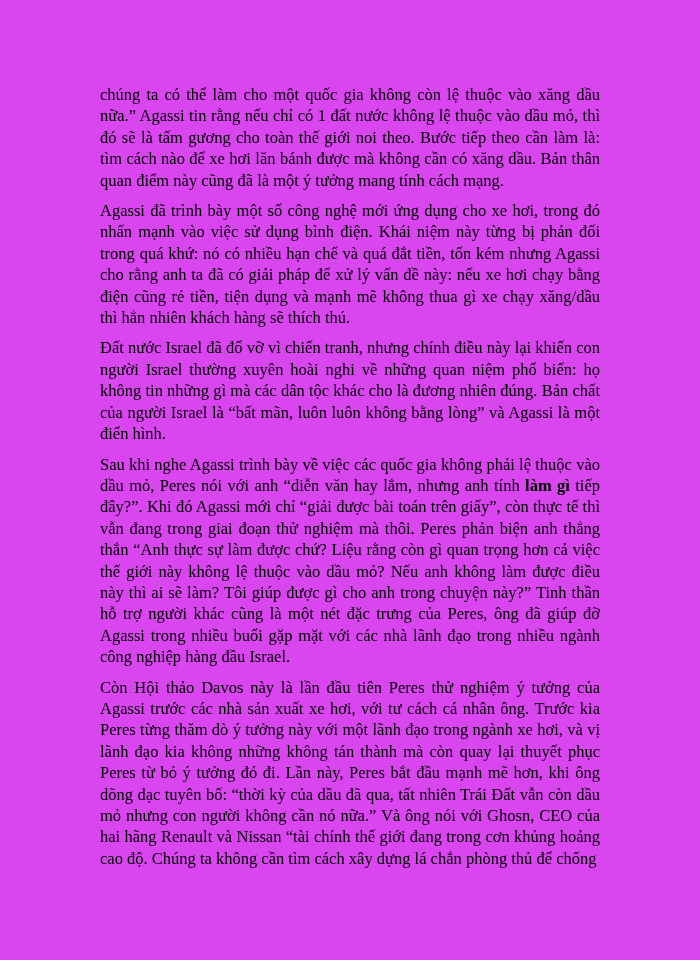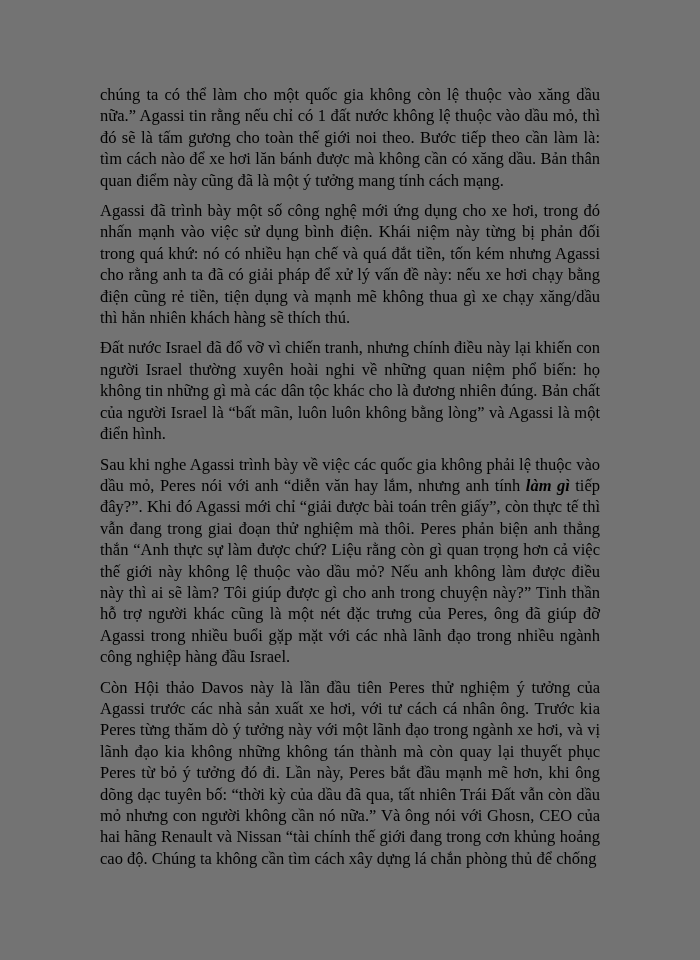--- a/index.html
+++ b/index.html
@@ -10,33 +10,32 @@
   body {
     width: 700px;
     height: 960px;
     overflow: hidden;
   }
   .page {
     box-sizing: border-box;
     width: 700px;
     height: 960px;
     padding: 84px 100px 0 100px;
-    background: #737373;
+    background: #d946ef;
     color: #000000;
     font-family: "Liberation Serif", "DejaVu Serif", serif;
     font-size: 16.5px;
     line-height: 21.4px;
     text-align: justify;
   }
   .para {
     margin: 0 0 9px 0;
   }
   .bi {
     font-weight: bold;
-    font-style: italic;
   }
 </style>
 </head>
 <body>
 
 <div class="page">
   <p class="para">chúng ta có thể làm cho một quốc gia không còn lệ thuộc vào xăng dầu nữa.” Agassi tin rằng nếu chỉ có 1 đất nước không lệ thuộc vào dầu mỏ, thì đó sẽ là tấm gương cho toàn thế giới noi theo. Bước tiếp theo cần làm là: tìm cách nào để xe hơi lăn bánh được mà không cần có xăng dầu. Bản thân quan điểm này cũng đã là một ý tưởng mang tính cách mạng.</p>
 
   <p class="para">Agassi đã trình bày một số công nghệ mới ứng dụng cho xe hơi, trong đó nhấn mạnh vào việc sử dụng bình điện. Khái niệm này từng bị phản đối trong quá khứ: nó có nhiều hạn chế và quá đắt tiền, tốn kém nhưng Agassi cho rằng anh ta đã có giải pháp để xử lý vấn đề này: nếu xe hơi chạy bằng điện cũng rẻ tiền, tiện dụng và mạnh mẽ không thua gì xe chạy xăng/dầu thì hẳn nhiên khách hàng sẽ thích thú.</p>
 

